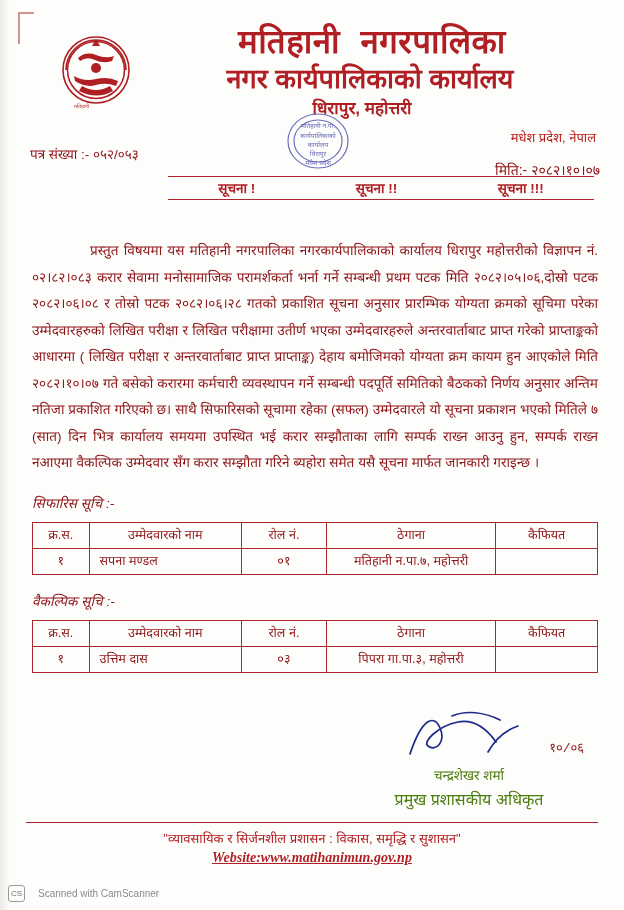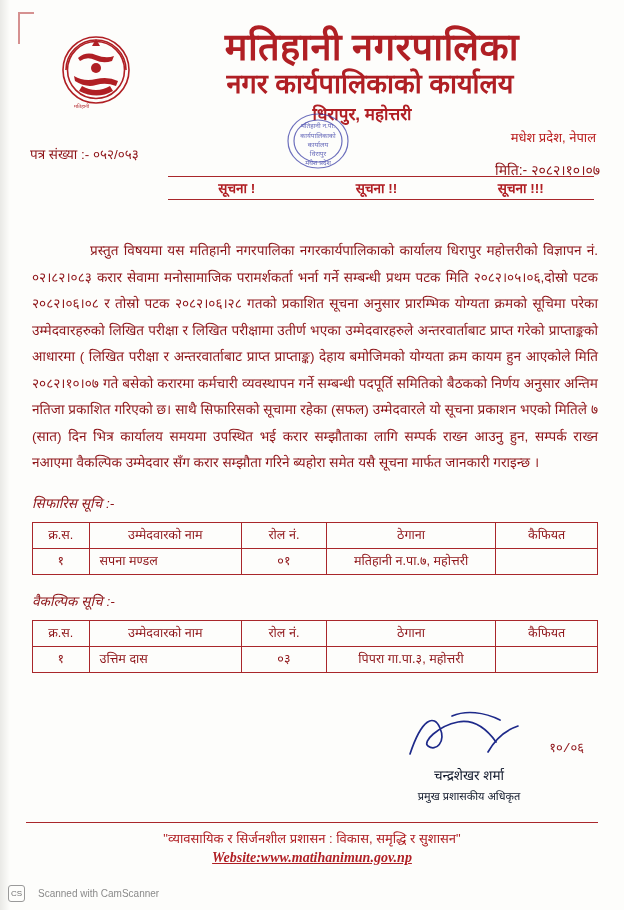--- a/index.html
+++ b/index.html
@@ -53,23 +53,23 @@
     width: 96px; height: 96px;
   }
   .emblem svg { display:block; }
 
   .title-block {
     position: absolute;
     left: 150px; right: 20px; top: 10px;
     text-align: center;
   }
   .org-title {
-    font-family: Liberation Serif, serif;
-    font-weight: bold;
-    font-size: 38px;
+    font-family: Liberation Mono, monospace;
+    font-weight: bold;
+    font-size: 33px;
     letter-spacing: .5px;
     color: #b01f24;
     line-height: 1.05;
     margin-left: -10px;
   }
   .org-sub {
     font-family: "Liberation Sans", sans-serif;
     font-weight: bold;
     font-size: 27px;
     color: #b01f24;
@@ -187,40 +187,40 @@
   .c4 { width: 30%; }
   .c5 { width: 18%; }
 
   
   .sig-wrap {
     position: absolute;
     right: 40px; top: 712px;
     width: 230px;
     text-align: center;
     font-family: "Liberation Sans", sans-serif;
-    color: #0f172a;
+    color: #4d7c0f;
   }
   .sig-scribble {
     height: 52px;
     position: relative;
   }
   .sig-scribble svg { position:absolute; left: 46px; top: -4px; }
   .sig-date {
     position: absolute;
     right: 40px; top: 738px;
     font-family: Liberation Mono, monospace;
     font-size: 13px;
     color: #8e1418;
   }
   .sig-name {
     font-size: 13.5px;
     margin-top: 2px;
   }
   .sig-post {
-    font-size: 11px;
+    font-size: 16px;
     margin-top: 4px;
   }
 
   
   .footer {
     position: absolute;
     left: 26px; right: 26px; bottom: 44px;
     border-top: 1.6px solid #a9272b;
     padding-top: 6px;
     text-align: center;

